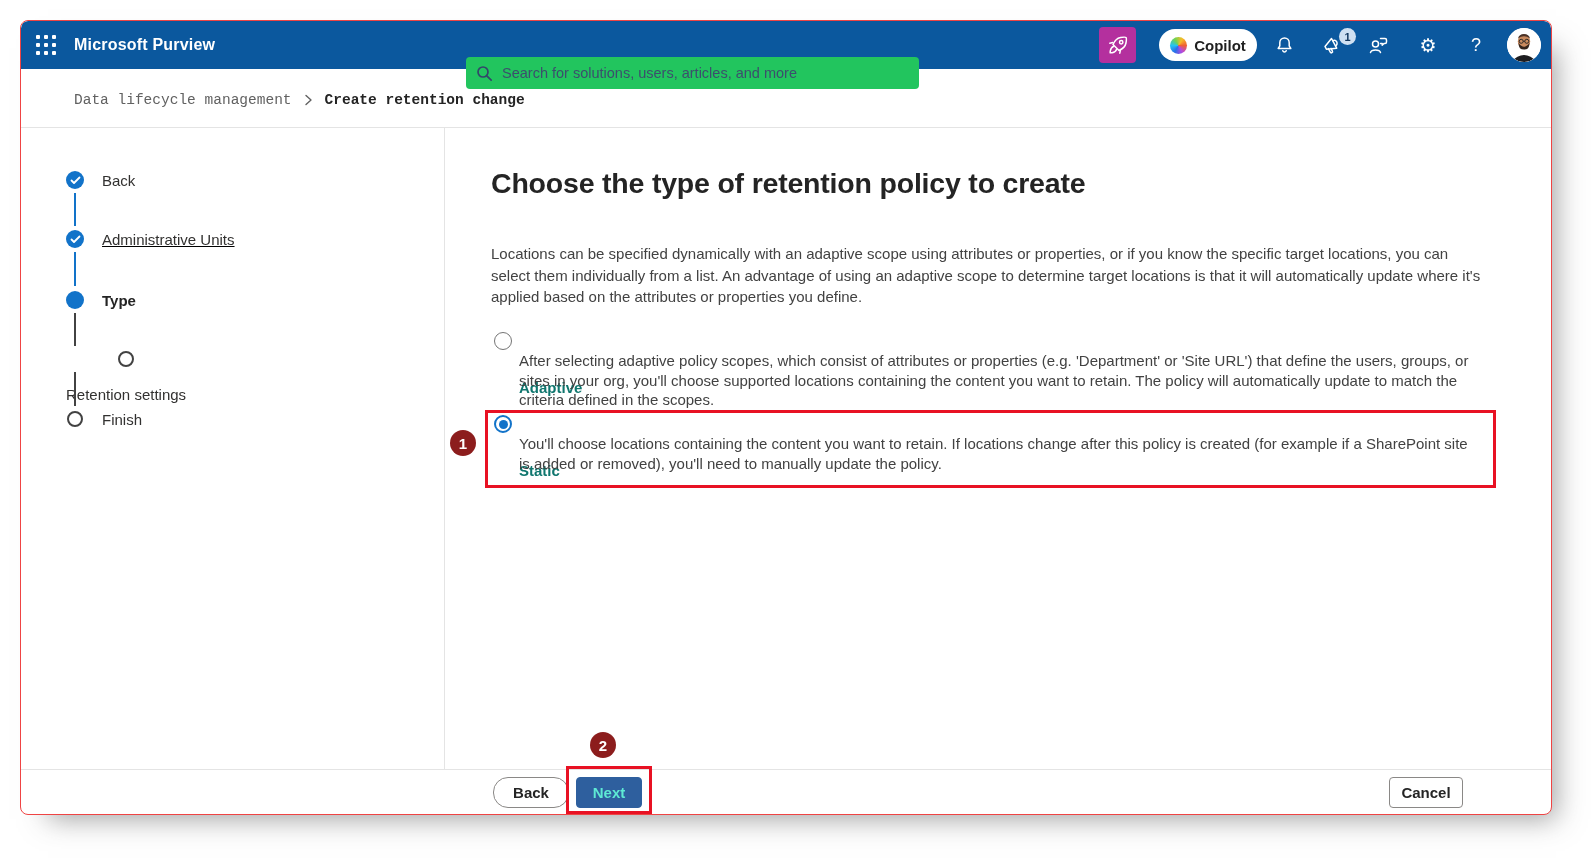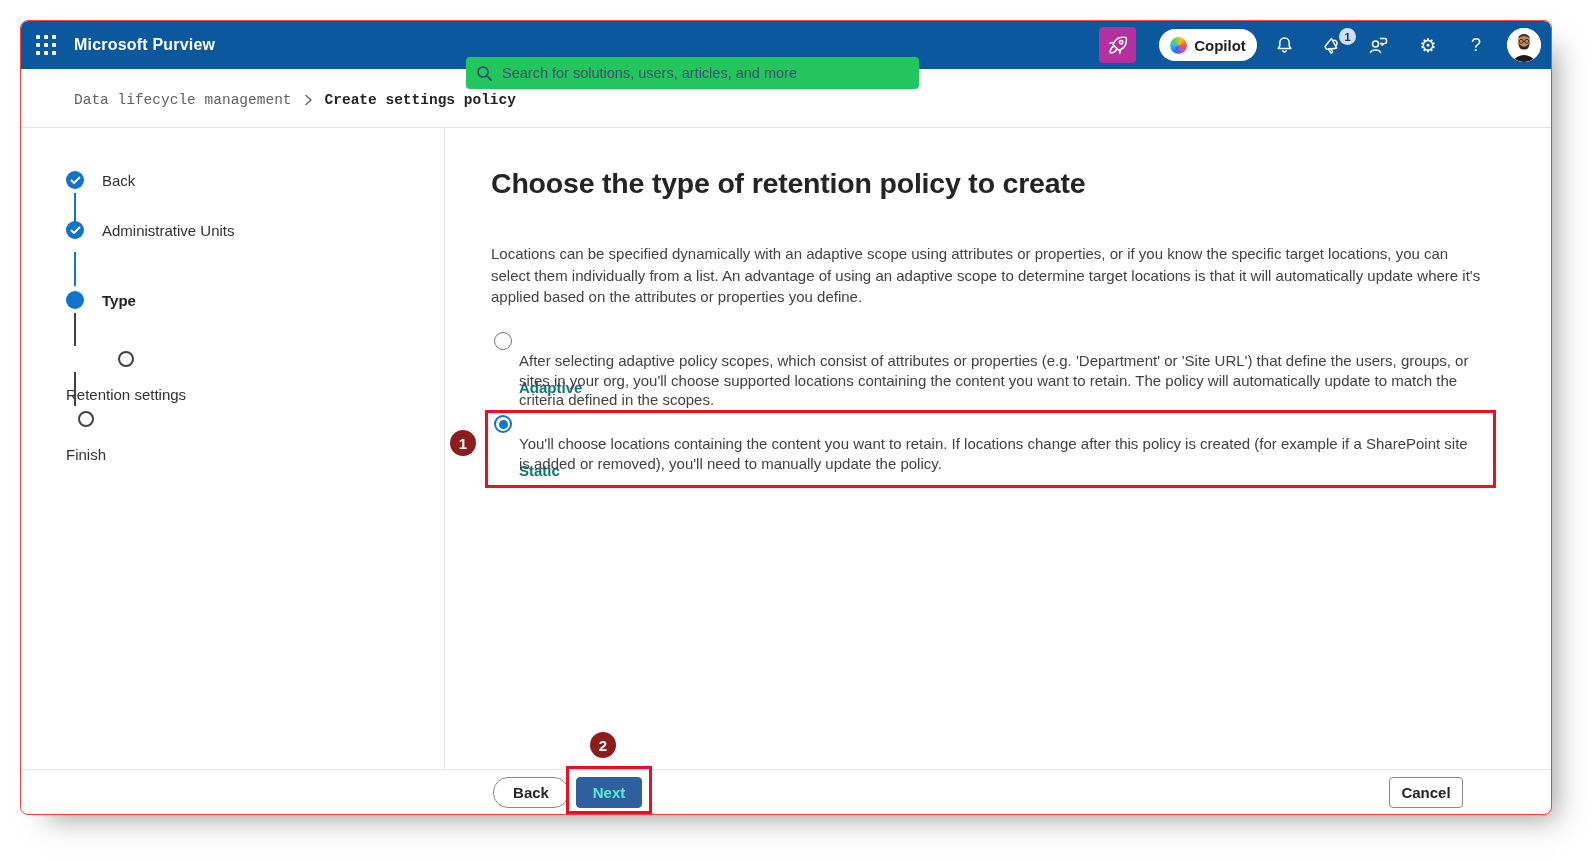--- a/index.html
+++ b/index.html
@@ -190,37 +190,37 @@
         </g>
       </svg>
     </button>
   </header>
 
   <nav class="breadcrumb">
     <span class="crumb-parent">Data lifecycle management</span>
     <svg width="9" height="12" viewBox="0 0 9 12">
       <path d="M2 1.5 L7 6 L2 10.5" fill="none" stroke="#616161" stroke-width="1.4" stroke-linecap="round" stroke-linejoin="round"></path>
     </svg>
-    <span class="crumb-current">Create settings policy</span>
+    <span class="crumb-current">Create retention change</span>
   </nav>
   <div class="hdivider"></div>
   <div class="vdivider"></div>
 
   <aside>
     <div class="step" style="top:150px;">
       <span class="step-circle completed">
         <svg width="11" height="9" viewBox="0 0 11 9">
             <path d="M1.5 4.5 L4 7 L9.5 1.5" fill="none" stroke="#fff" stroke-width="1.8" stroke-linecap="round" stroke-linejoin="round"></path>
           </svg>
       </span>
       <span class="step-label">Back</span>
     </div>
     <div class="connector blue" style="top:172px; height:33px;"></div>
 
-    <div class="step" style="top:200px;">
+    <div class="step" style="top:209px;text-decoration:underline;">
       <span class="step-circle completed">
         <svg width="11" height="9" viewBox="0 0 11 9">
             <path d="M1.5 4.5 L4 7 L9.5 1.5" fill="none" stroke="#fff" stroke-width="1.8" stroke-linecap="round" stroke-linejoin="round"></path>
           </svg>
       </span>
       <span class="step-label">Administrative Units</span>
     </div>
     <div class="connector blue" style="top:231px; height:34px;"></div>
 
     <div class="step" style="top:270px;">
@@ -228,21 +228,21 @@
       <span class="step-label bold">Type</span>
     </div>
     <div class="connector dark" style="top:292px; height:33px;"></div>
 
     <div class="step" style="top:329px;flex-direction:column;">
       <span class="step-circle upcoming"></span>
       <span class="step-label">Retention settings</span>
     </div>
     <div class="connector dark" style="top:351px; height:34px;"></div>
 
-    <div class="step" style="top:389px;flex-direction:column;">
+    <div class="step" style="top:389px;">
       <span class="step-circle upcoming"></span>
       <span class="step-label">Finish</span>
     </div>
   </aside>
 
   <main>
     <h1 class="main-title">Choose the type of retention policy to create</h1>
     <p class="intro">Locations can be specified dynamically with an adaptive scope using attributes or properties, or if you know the specific target locations, you can select them individually from a list. An advantage of using an adaptive scope to determine target locations is that it will automatically update where it's applied based on the attributes or properties you define.</p>
 
     <span class="option-radio" style="left:473px; top:311px;"></span>

